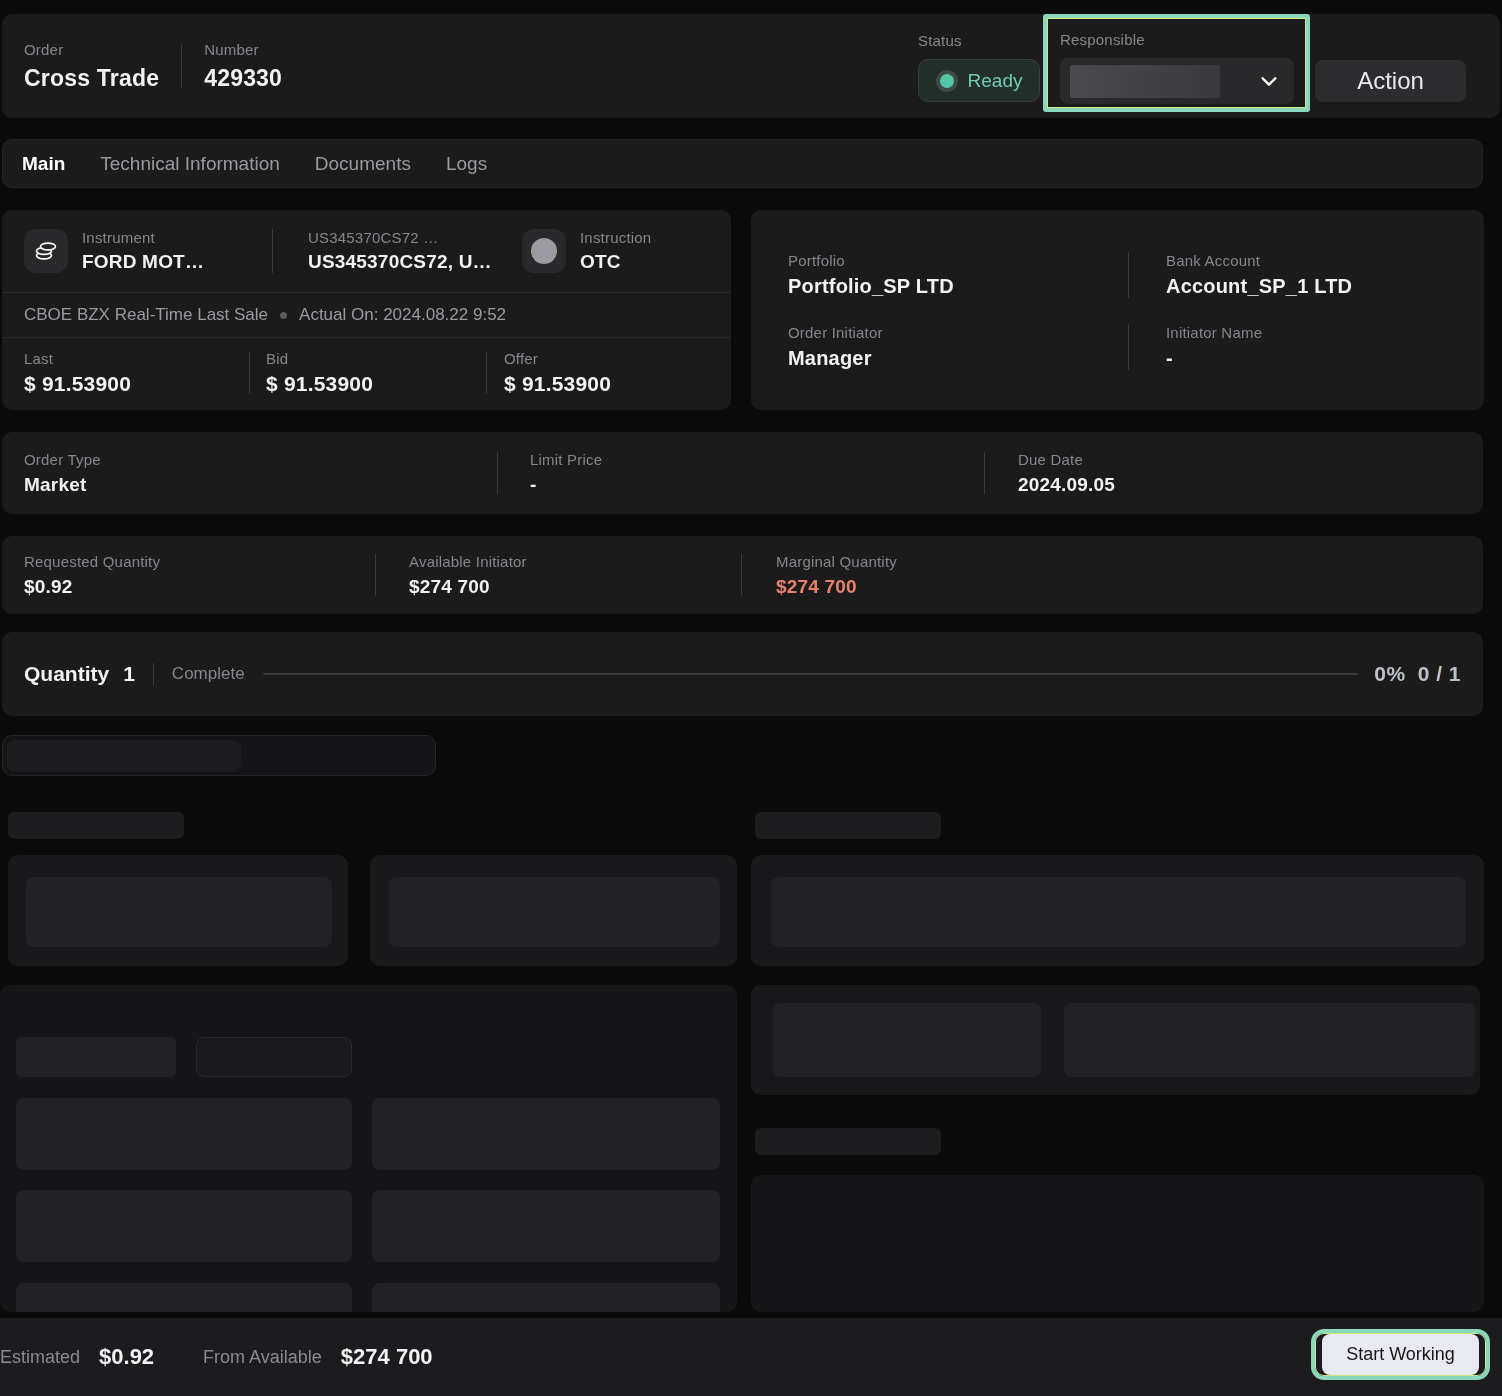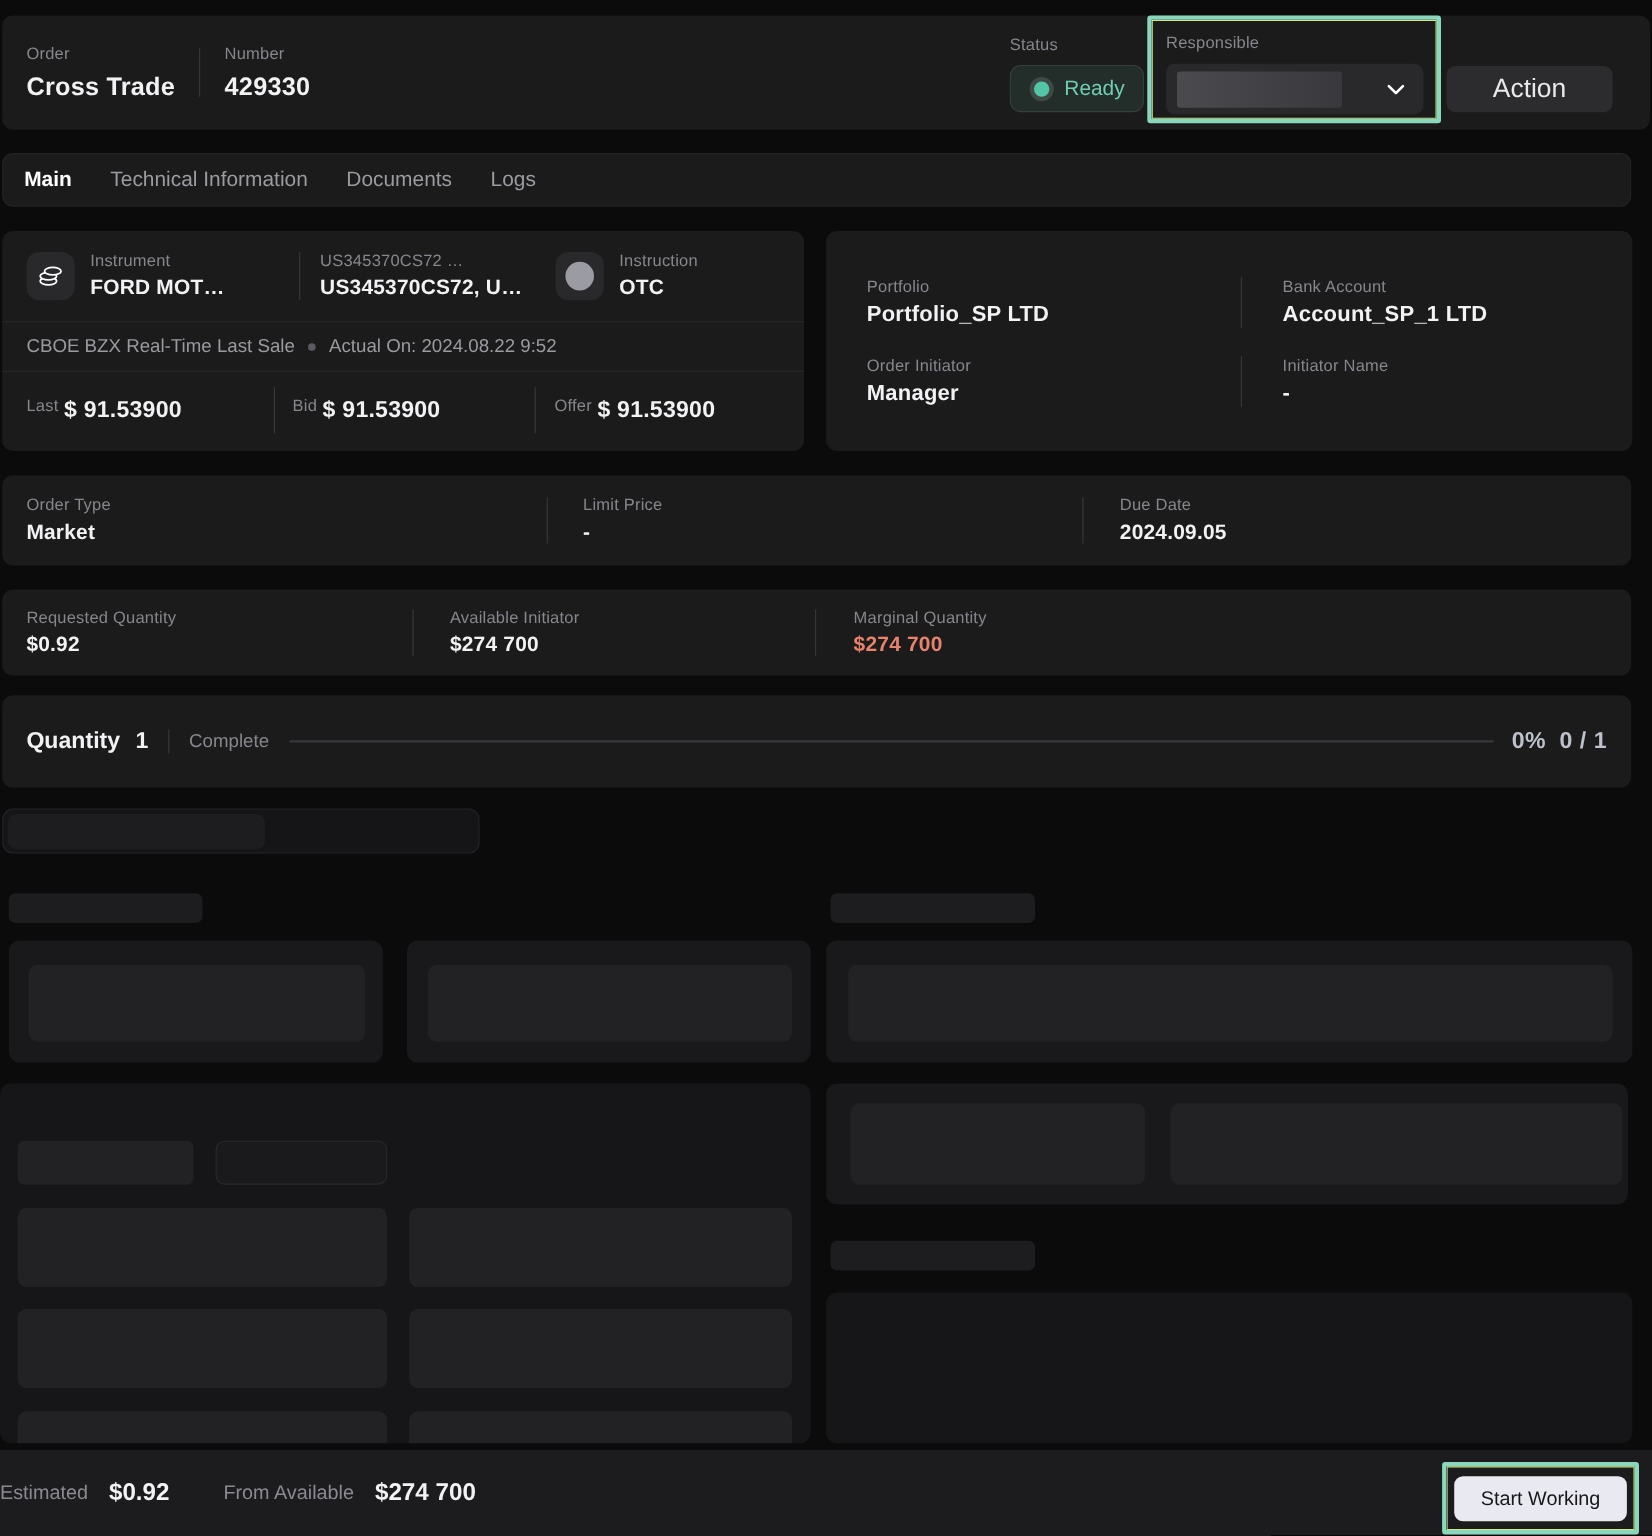--- a/index.html
+++ b/index.html
@@ -64,21 +64,21 @@
   .ip-row1{height:82px;display:flex;align-items:center;padding:0 22px;}
   .icon-sq{width:44px;height:44px;border-radius:12px;background:#29292c;
     display:flex;align-items:center;justify-content:center;flex:none;}
   .ip-field{display:flex;flex-direction:column;gap:5px;margin-left:14px;min-width:0;}
   .ip-row1 .vdiv{height:44px;margin:0 18px;}
   .circle-glyph{width:26px;height:26px;border-radius:50%;background:#9b9ba3;}
   .ip-row2{height:46px;border-top:1px solid #29292c;border-bottom:1px solid #29292c;
     display:flex;align-items:center;padding:0 22px;gap:12px;font-size:17px;color:var(--muted);}
   .sep-dot{width:7px;height:7px;border-radius:50%;background:#5a5a60;}
   .ip-row3{height:70px;display:flex;align-items:center;}
-  .price-col{display:flex;flex-direction:row;gap:5px;}
+  .price-col{display:flex;flex-direction:column;gap:5px;}
   .price-col .value{font-size:21px;}
   .ip-row3 .c1{width:247px;padding-left:22px;}
   .ip-row3 .c2{width:236px;padding-left:16px;}
   .ip-row3 .c3{padding-left:17px;}
   .ip-row3 .vdiv{height:42px;}
 
   
   .details-panel{left:751px;top:210px;width:733px;height:200px;padding:42px 24px 0 24px;}
   .dp-row{display:flex;margin-bottom:26px;}
   .dp-field{display:flex;flex-direction:column;gap:6px;margin-left:13px;}
@@ -116,23 +116,23 @@
   .sk-card{background:#19191b;border-radius:10px;}
   .sk-panel{background:#161618;border-radius:10px;overflow:hidden;}
   .sk-outline{background:#151517;border:1px solid #242428;border-radius:10px;}
 
   
   .footer{left:0;top:1318px;width:1502px;height:78px;background:#1c1c1e;
     display:flex;align-items:center;}
   .footer .flabel{font-size:18px;color:#8a8a92;}
   .footer .fvalue{font-size:22px;font-weight:bold;color:var(--value);margin-left:19px;}
   .footer .flabel.second{margin-left:49px;}
-  .start-box{position:absolute;right:12px;top:11px;width:179px;height:66px;
+  .start-box{position:absolute;right:12px;top:11px;width:179px;height:51px;
     border:4px solid var(--highlight);box-shadow:inset 0 0 0 1px var(--highlight-inner);
-    border-radius:3px;display:flex;align-items:center;justify-content:center;margin-left:12px;}
+    border-radius:13px;display:flex;align-items:center;justify-content:center;margin-left:12px;}
   .start-btn{width:157px;height:41px;background:#e9e9f1;border:none;border-radius:8px;
     color:#17171a;font-size:18px;font-family:inherit;cursor:pointer;}
 </style>
 </head>
 <body>
 
 <div class="page">
 
   <header class="panel abs header">
     <div class="header-left">
@@ -184,21 +184,21 @@
           <ellipse cx="11" cy="17.5" rx="7.5" ry="3.4"></ellipse>
           <ellipse cx="11" cy="13" rx="7.5" ry="3.4"></ellipse>
           <ellipse cx="15" cy="8.5" rx="7.5" ry="3.4"></ellipse>
         </svg>
       </div>
       <div class="ip-field" style="width:172px;">
         <span class="label">Instrument</span>
         <span class="value">FORD MOT…</span>
       </div>
       <div class="vdiv" style="height:44px;"></div>
-      <div class="ip-field" style="margin-left:0;width:214px;">
+      <div class="ip-field" style="margin-left:17px;width:214px;">
         <span class="label">US345370CS72 …</span>
         <span class="value">US345370CS72, U…</span>
       </div>
       <div class="icon-sq">
         <span class="circle-glyph"></span>
       </div>
       <div class="ip-field">
         <span class="label">Instruction</span>
         <span class="value">OTC</span>
       </div>

